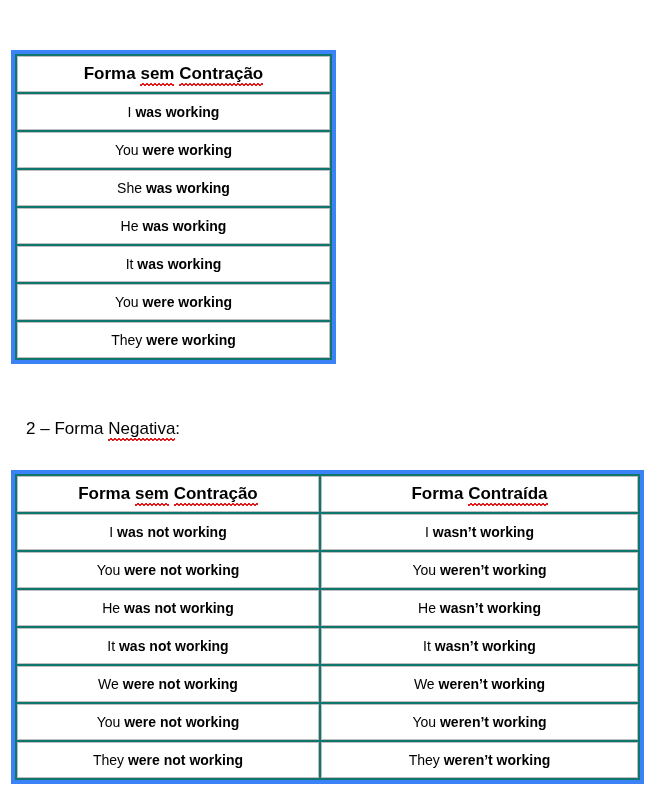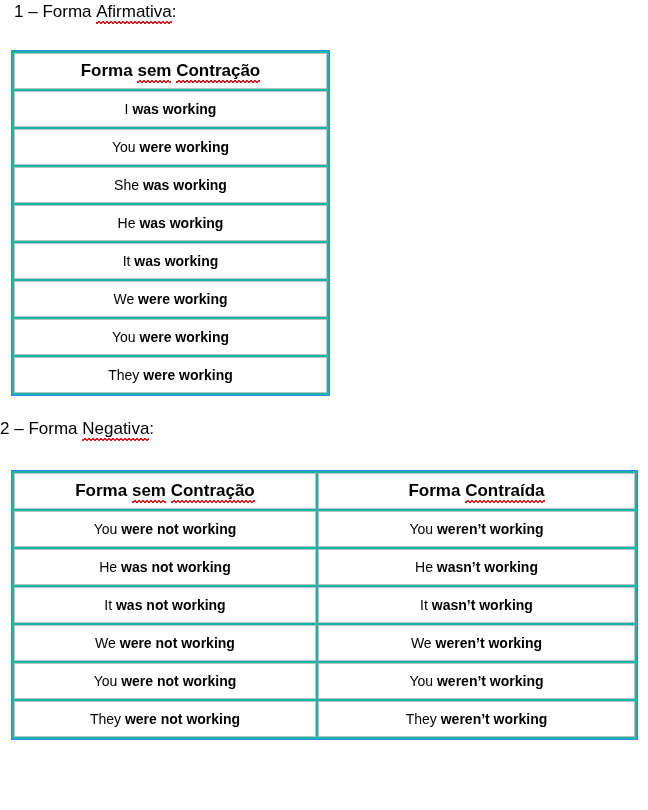--- a/index.html
+++ b/index.html
@@ -31,21 +31,21 @@
     font-weight: normal;
     white-space: nowrap;
   }
   #heading-1 {
     position: absolute;
     left: 14px;
     top: 2px;
   }
   #heading-2 {
     position: absolute;
-    left: 0;
+    left: 26px;
     top: 419px;
   }
 
   
   .sp {
     position: relative;
     display: inline-block;
     text-decoration: none;
   }
   .sp::after {
@@ -67,22 +67,22 @@
       radial-gradient(circle at 1px 2.2px, #e01b1b 0.9px, rgba(255,255,255,0) 1.1px),
       radial-gradient(circle at 3px 0.8px, #e01b1b 0.9px, rgba(255,255,255,0) 1.1px);
     background-size: 4px 3px;
   }
 
   
   .word-table {
     position: absolute;
     border-collapse: separate;
     border-spacing: 0;
-    background: #14b8a6;
-    border: 1px solid #3b82f6;
+    background: #0f766e;
+    border: 4px solid #3b82f6;
     table-layout: fixed;
   }
   .word-table td {
     border: 1px solid #bfbfbf;
     padding: 0;
     height: 34px;
     vertical-align: middle;
     text-align: center;
     font-size: 14px;
     line-height: 20px;
@@ -125,23 +125,20 @@
   #table-negative td.col-right { width: 315px; margin-top: 36px; }
 
   
   .word-table.spaced { border-spacing: 2px; }
 </style>
 </head>
 <body>
 
 <div class="page">
 
-  <div class="section-heading" id="heading-1">
-    <span>1</span><span>&nbsp;</span><span>–</span><span>&nbsp;</span><span>Forma </span><span class="sp sp-wave">Afirmativa</span><span>:</span>
-  </div>
 
   <table class="word-table spaced" id="table-affirmative">
     <tbody>
       <tr>
         <td class="header-cell">
           <span class="cell-inner"><span>Forma </span><span class="sp sp-wave">sem</span><span> </span><span class="sp sp-wave">Contração</span></span>
         </td>
       </tr>
 
       <tr>
@@ -160,25 +157,20 @@
         </td>
       </tr>
       <tr>
         <td>
           <span class="cell-inner"><span class="subj">He</span> <span class="pred">was working</span></span>
         </td>
       </tr>
       <tr>
         <td>
           <span class="cell-inner"><span class="subj">It</span> <span class="pred">was working</span></span>
-        </td>
-      </tr>
-      <tr>
-        <td>
-          <span class="cell-inner"><span class="subj">We</span> <span class="pred">were working</span></span>
         </td>
       </tr>
       <tr>
         <td>
           <span class="cell-inner"><span class="subj">You</span> <span class="pred">were working</span></span>
         </td>
       </tr>
       <tr>
         <td>
           <span class="cell-inner"><span class="subj">They</span> <span class="pred">were working</span></span>
@@ -197,20 +189,28 @@
         <td class="header-cell col-left">
           <span class="cell-inner"><span>Forma </span><span class="sp sp-wave">sem</span><span> </span><span class="sp sp-wave">Contração</span></span>
         </td>
         <td class="header-cell col-right">
           <span class="cell-inner"><span>Forma </span><span class="sp sp-wave">Contraída</span></span>
         </td>
       </tr>
 
       <tr>
         <td class="col-left">
+          <span class="cell-inner"><span class="subj">I</span> <span class="pred">was not working</span></span>
+        </td>
+        <td class="col-right">
+          <span class="cell-inner"><span class="subj">I</span> <span class="pred">wasn’t working</span></span>
+        </td>
+      </tr>
+      <tr>
+        <td class="col-left">
           <span class="cell-inner"><span class="subj">You</span> <span class="pred">were not working</span></span>
         </td>
         <td class="col-right">
           <span class="cell-inner"><span class="subj">You</span> <span class="pred">weren’t working</span></span>
         </td>
       </tr>
       <tr>
         <td class="col-left">
           <span class="cell-inner"><span class="subj">He</span> <span class="pred">was not working</span></span>
         </td>

